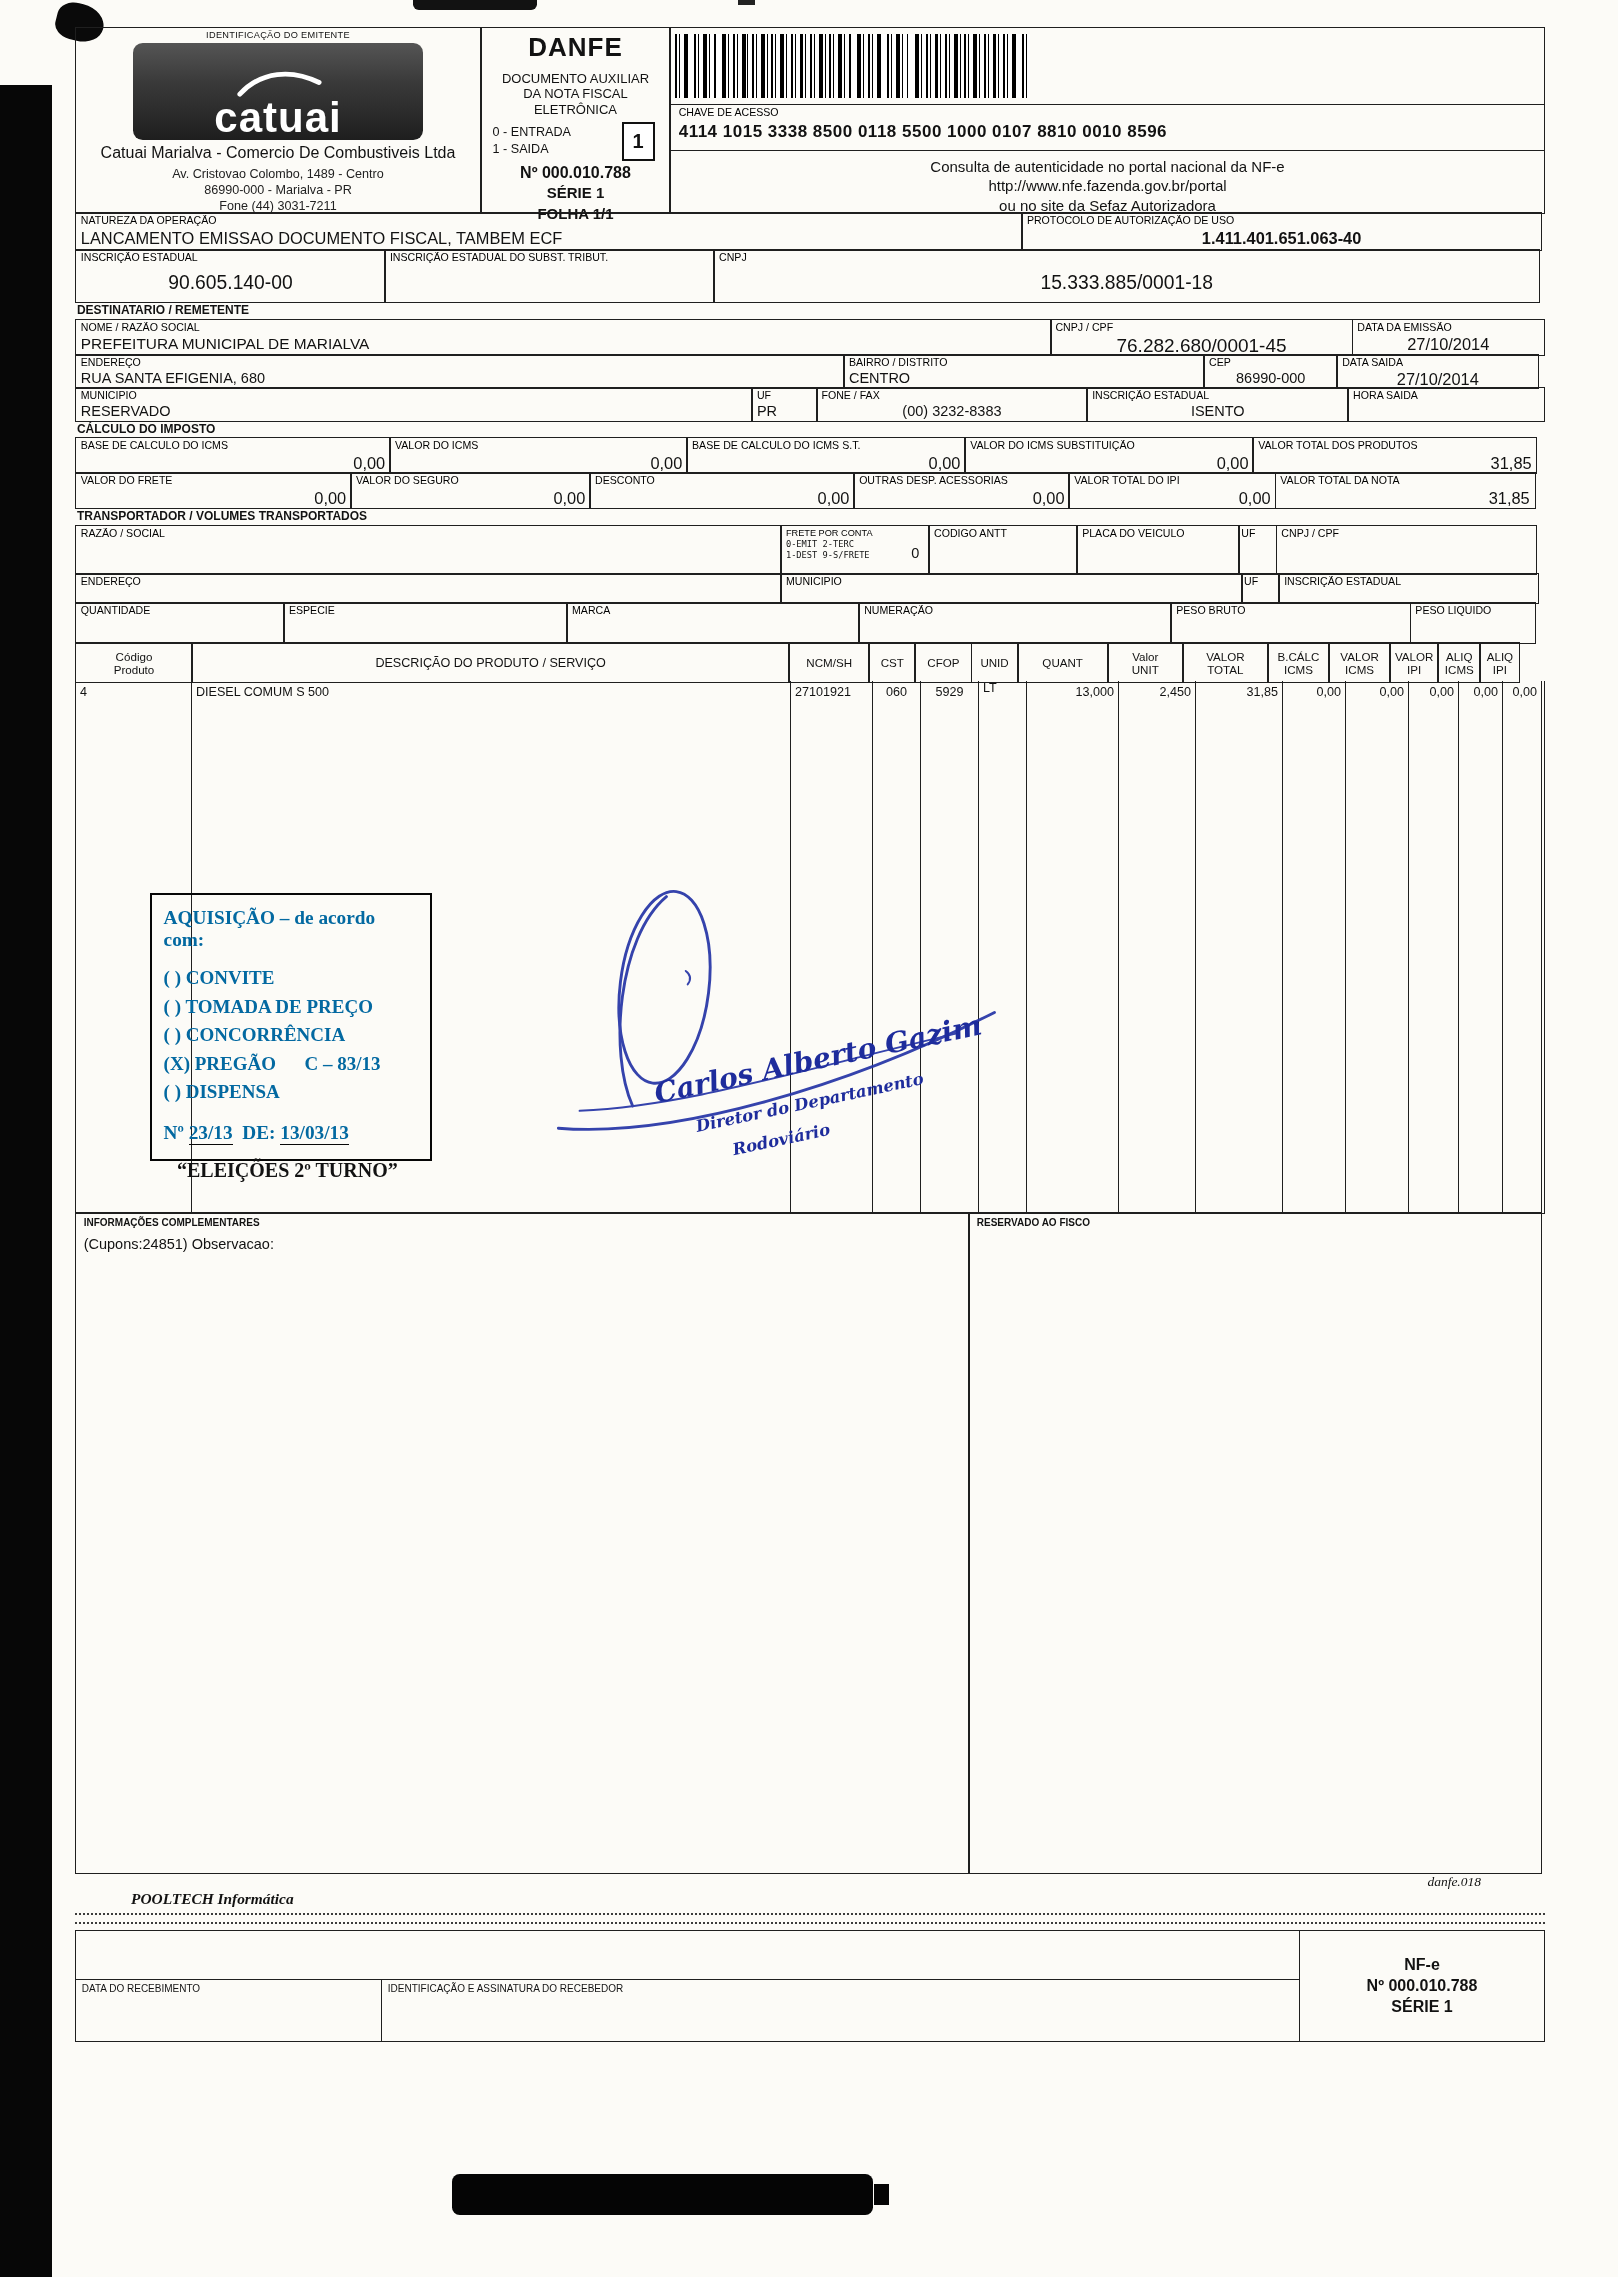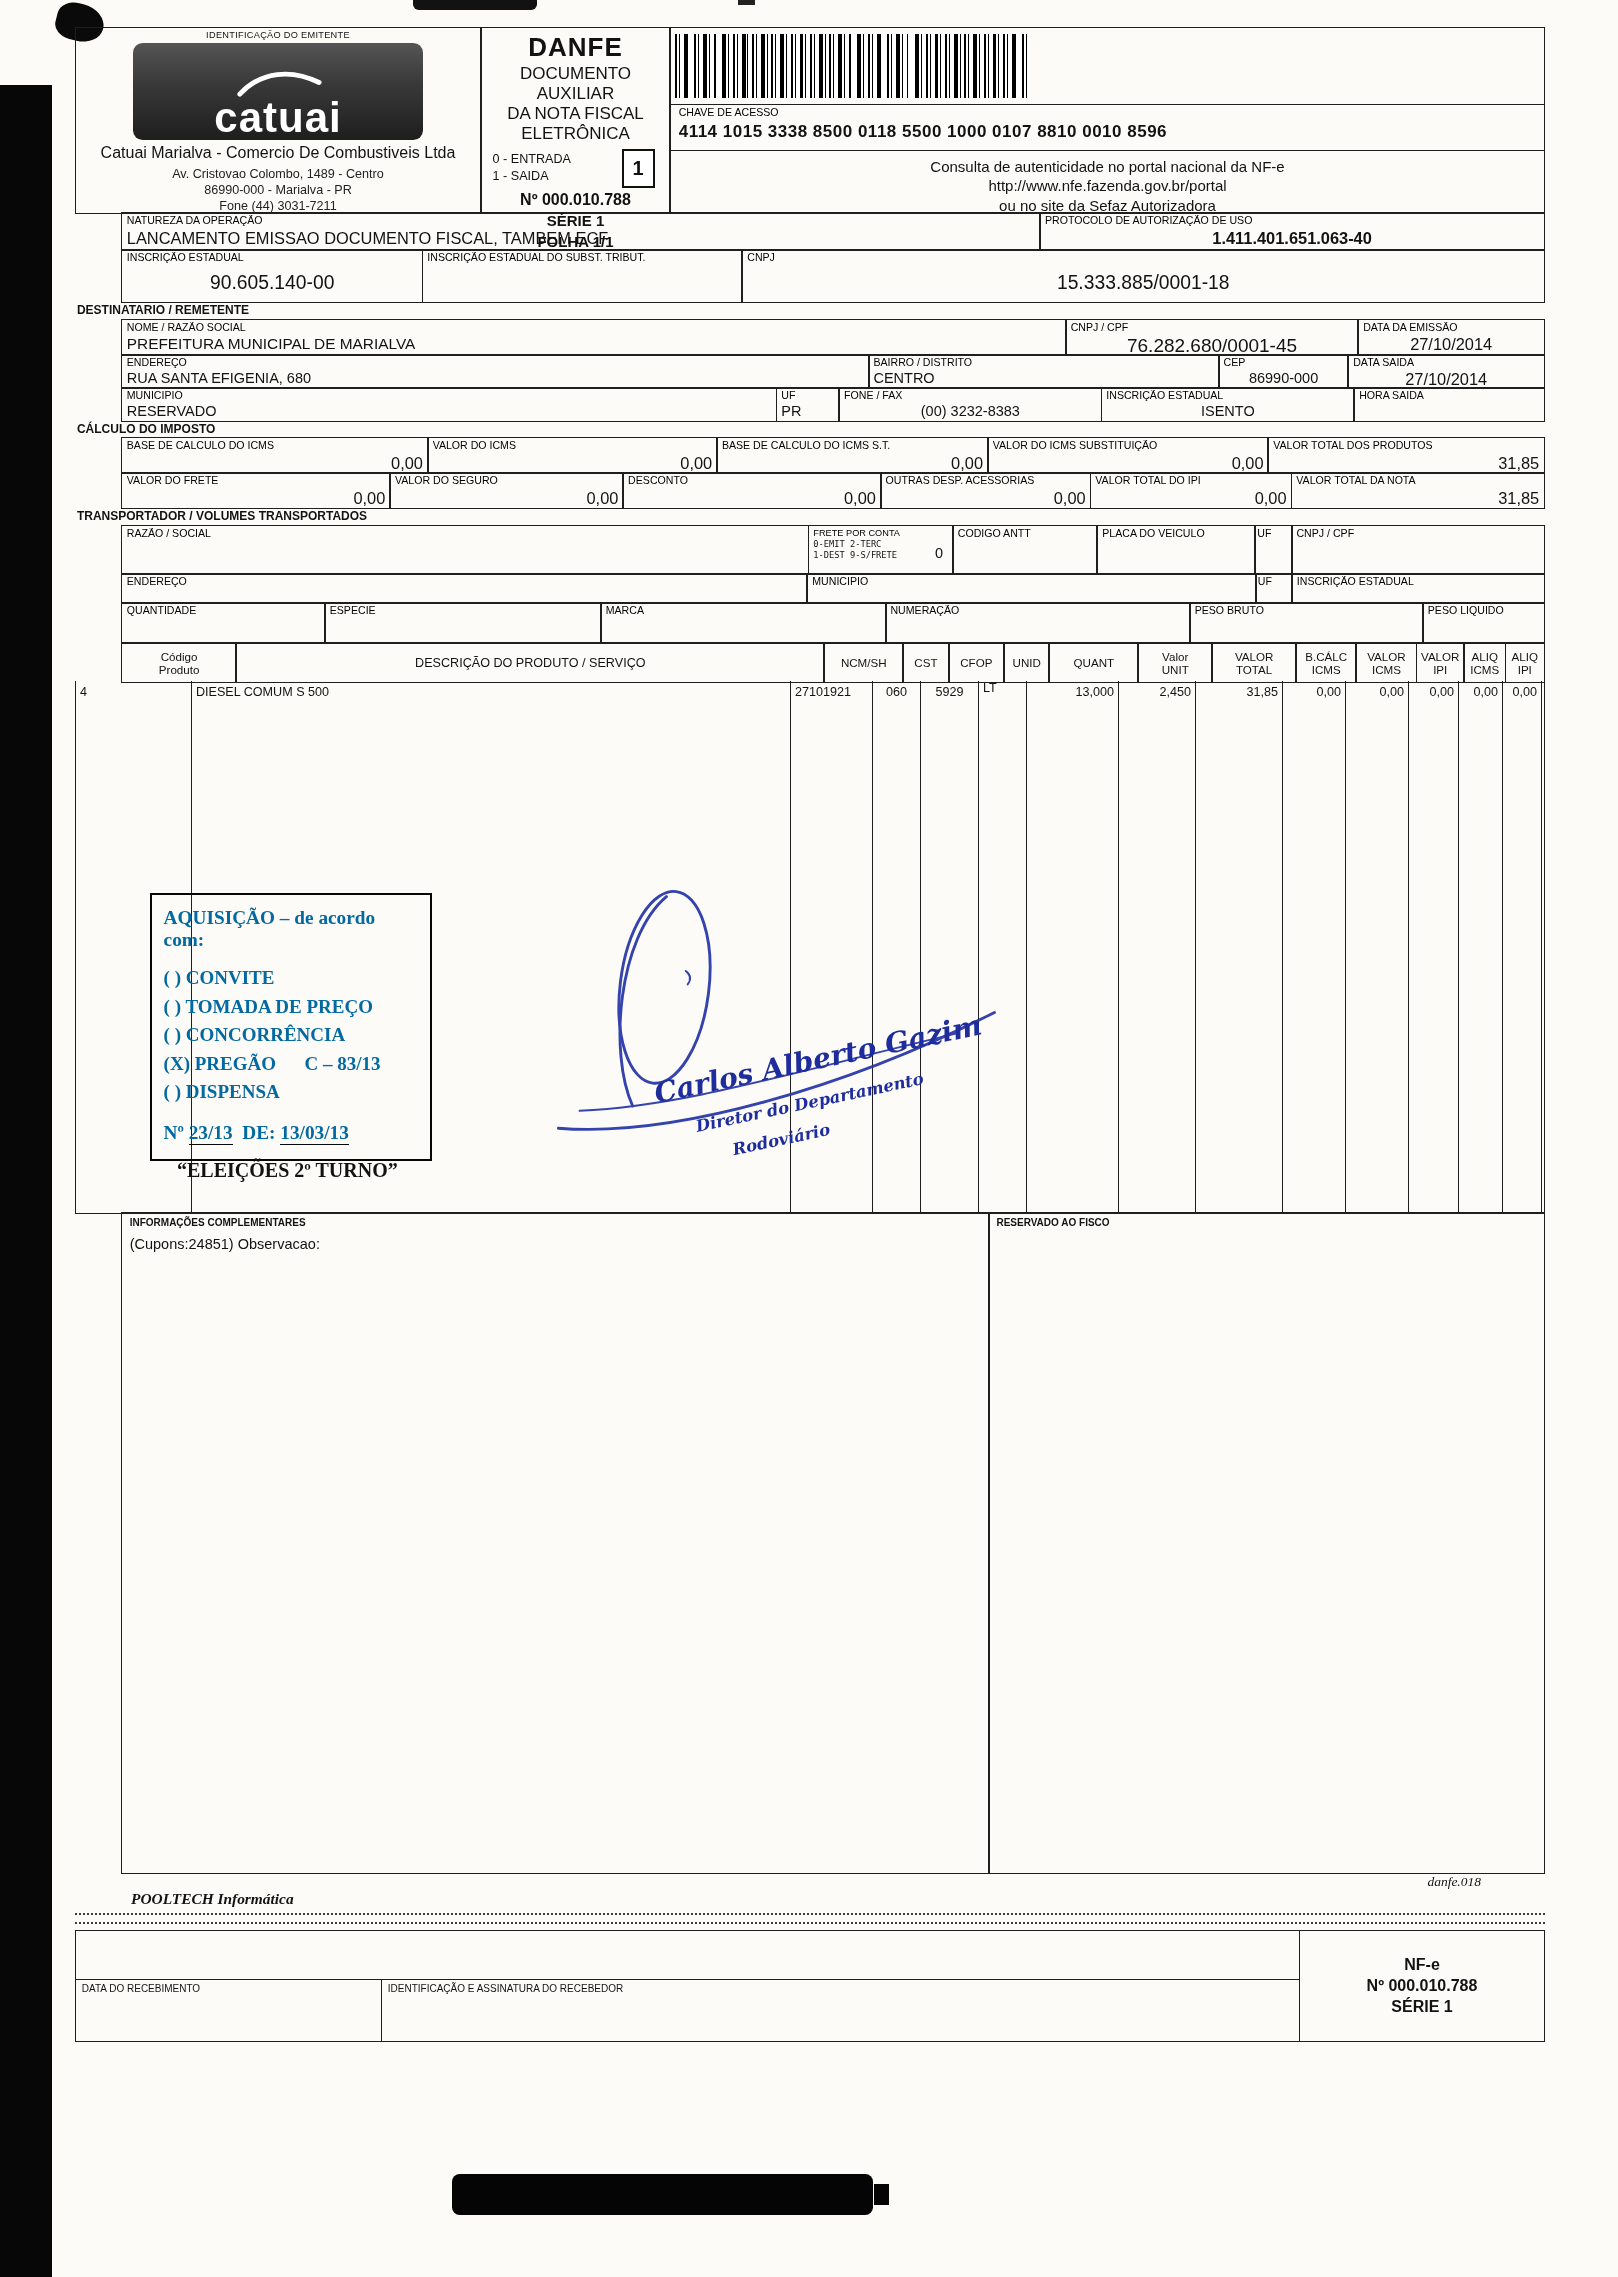--- a/index.html
+++ b/index.html
@@ -1,40 +1,40 @@
 <!DOCTYPE html>
 <html><head>
 <meta charset="utf-8">
 <style>
   html,body{margin:0;padding:0;background:#e9e8e4;}
   .page{position:relative;width:1618px;height:2278px;background:#fcfbf7;overflow:hidden;
         font-family:"Liberation Sans",sans-serif;color:#121212;}
   .form{position:absolute;left:75px;top:27px;width:1470px;}
-  .r{display:flex;margin-left:46px;}
+  .r{display:flex;}
   .r.pull{margin-top:-1.9px;}
   .c{border:1.9px solid #1f1f1f;box-sizing:border-box;padding:1.9px 4.8px 1px 4.8px;position:relative;background:transparent;}
   .r .c + .c{margin-left:-1.9px;}
   .lb{font-size:10.6px;line-height:1.12;white-space:nowrap;overflow:hidden;color:#000;}
   .v{font-size:16.4px;line-height:1.15;margin-top:1.9px;}
   .vc{text-align:center;}
   .vr{text-align:right;}
   .big{font-size:19.3px;}
   .sec{font-weight:bold;font-size:12px;height:15.4px;line-height:15.4px;padding-left:1.9px;}
   
   .hdr{display:flex;height:187px;}
   .emit{width:406px;text-align:center;}
   .emit .boxlbl{font-size:9.2px;letter-spacing:0.3px;}
   .logo{width:290px;height:97px;margin:2.9px auto 3.9px;background:linear-gradient(180deg,#555 0%,#3a3a3a 40%,#1e1e1e 100%);
         border-radius:9.7px;display:flex;flex-direction:column;align-items:center;justify-content:flex-end;padding-bottom:1.9px;box-sizing:border-box;}
   .logo-text{color:#fff;font-weight:bold;font-size:42px;line-height:.95;letter-spacing:1px;}
   .emit-name{font-size:16px;margin-top:1.9px;}
   .emit-addr{font-size:12.6px;line-height:1.3;margin-top:3.9px;color:#222;}
   .danfe{width:189px;text-align:center;padding-top:3.9px;}
   .danfe-title{font-weight:bold;font-size:26px;letter-spacing:1px;}
-  .danfe-sub{font-size:17px;line-height:1.18;margin-top:1px;}
+  .danfe-sub{font-size:13px;line-height:1.18;margin-top:8px;}
   .es-wrap{display:flex;align-items:center;margin:4.8px 1.9px 2.9px 5.8px;}
   .es-lines{flex:1;text-align:left;font-size:12.6px;line-height:1.4;}
   .tipo-box{width:29px;height:35px;border:2.4px solid #111;font-weight:bold;font-size:20px;
             display:flex;align-items:center;justify-content:center;margin-right:7.7px;background:#fff;}
   .danfe-num{font-weight:bold;font-size:16px;margin-top:2.9px;}
   .danfe-serie{font-weight:bold;font-size:15px;margin-top:2.9px;}
   .danfe-folha{font-weight:bold;font-size:15px;margin-top:3.9px;}
   .rightcol{flex:1;padding:0;}
   .bc-area{height:77px;border-bottom:1.9px solid #1f1f1f;padding:5.8px 3.9px 3.9px 3.9px;box-sizing:border-box;}
   .barcode{width:355px;height:64px;

